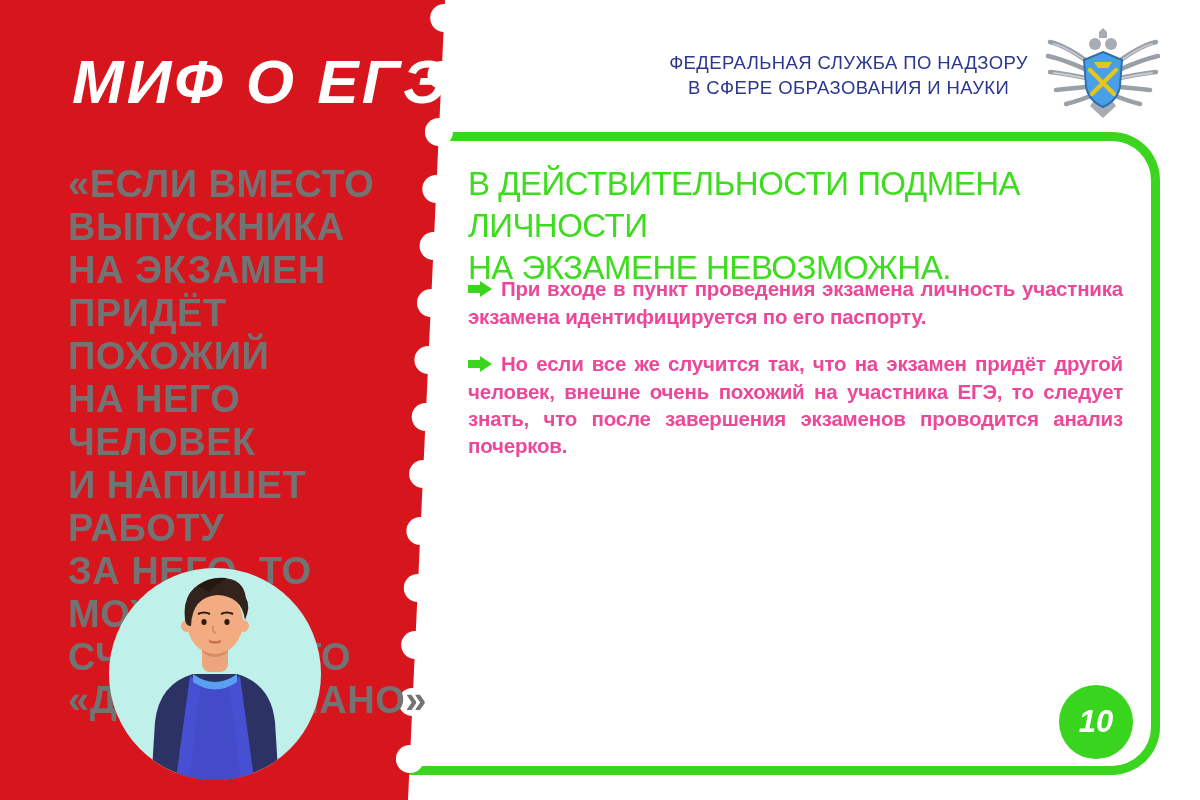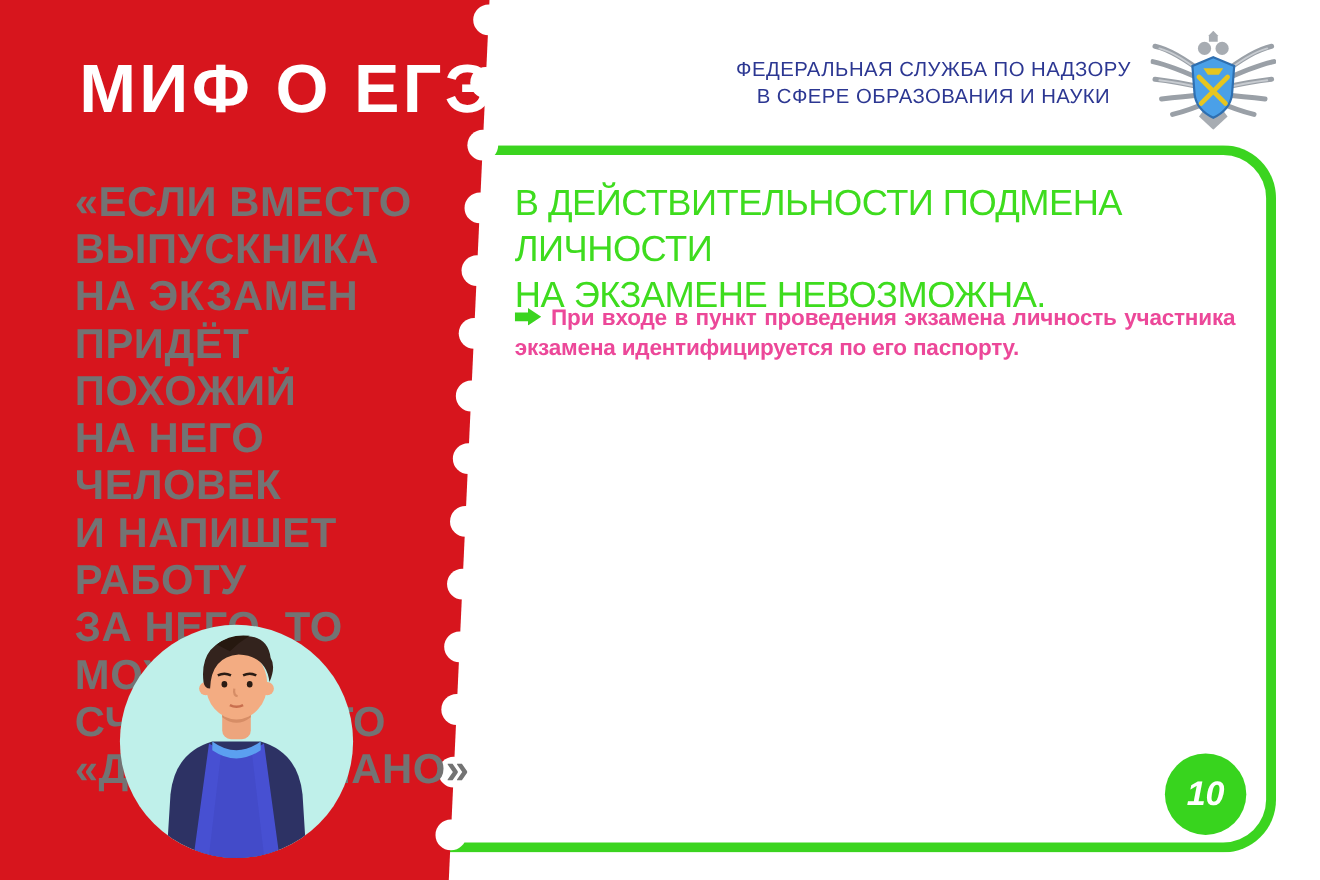--- a/index.html
+++ b/index.html
@@ -6,21 +6,21 @@
   .canvas {
     position:relative; width:1200px; height:800px;
     background:#ffffff; overflow:hidden;
     font-family:"Liberation Sans", sans-serif;
   }
   
   .red-svg { position:absolute; left:0; top:0; z-index:2; }
   .myth-title {
     position:absolute; left:72px; top:50px; z-index:3;
     color:#ffffff; font-size:62px; font-weight:700; letter-spacing:3px;
-    line-height:64px; white-space:nowrap;
+    line-height:64px; white-space:nowrap;font-style:italic;
   }
   .myth-quote {
     position:absolute; left:68px; top:163px; width:370px; z-index:3;
     color:#737373; font-size:38px; font-weight:700; line-height:43px;
     letter-spacing:0.5px; white-space:pre-line;
   }
   .avatar { position:absolute; left:105px; top:564px; z-index:3; }
   
   .agency {
     position:absolute; top:50px; right:172px; z-index:1;
@@ -173,20 +173,23 @@
   </svg>
 
   <div class="fact-heading">В ДЕЙСТВИТЕЛЬНОСТИ ПОДМЕНА ЛИЧНОСТИ
 НА ЭКЗАМЕНЕ НЕВОЗМОЖНА.</div>
 
   <div class="fact-bullets">
     <p><span class="arrow"><svg width="24" height="16" viewBox="0 0 24 16">
             <path d="M0 4 H12 V0 L24 8 L12 16 V12 H0 Z" fill="#3bd41f"></path>
           </svg></span><span>При входе в пункт проведения экзамена личность участника экзамена идентифицируется по его паспорту.</span></p>
 
+    <p><span class="arrow"><svg width="24" height="16" viewBox="0 0 24 16">
+            <path d="M0 4 H12 V0 L24 8 L12 16 V12 H0 Z" fill="#3bd41f"></path>
+          </svg></span><span>Но если все же случится так, что на экзамен придёт другой человек, внешне очень похожий на участника ЕГЭ, то следует знать, что после завершения экзаменов проводится анализ почерков.</span></p>
 
 
   </div>
 
   <div class="page-badge">
     <span>10</span>
   </div>
 
 </div>
 

